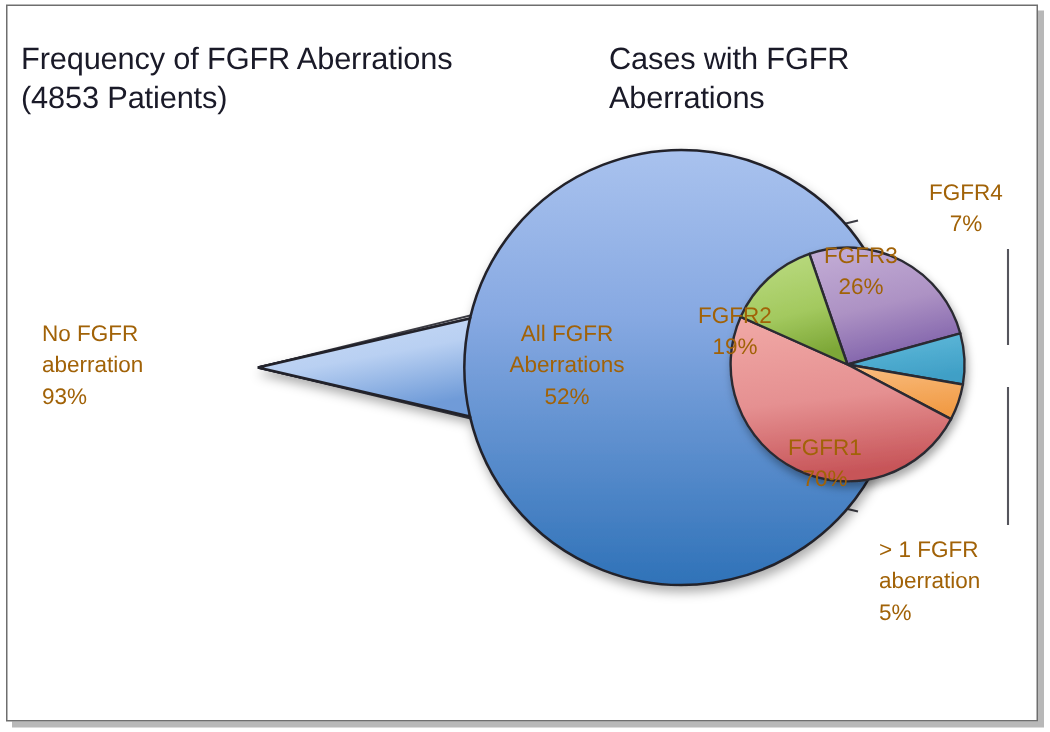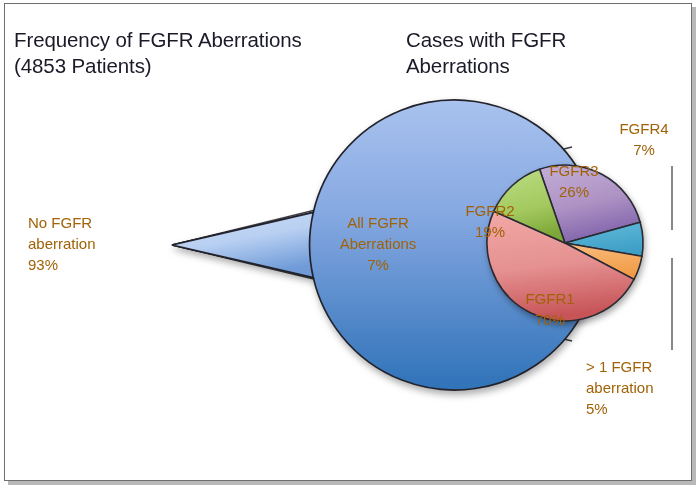--- a/index.html
+++ b/index.html
@@ -172,21 +172,21 @@
 
   <div class="title" id="title-right">Cases with FGFR
 Aberrations</div>
 
   <div class="lbl" id="lbl-no-fgfr">No FGFR
 aberration
 93%</div>
 
   <div class="lbl" id="lbl-all-fgfr">All FGFR
 Aberrations
-7%</div>
+52%</div>
 
   <div class="lbl" id="lbl-fgfr1">FGFR1
 70%</div>
 
   <div class="lbl" id="lbl-fgfr2">FGFR2
 19%</div>
 
   <div class="lbl" id="lbl-fgfr3">FGFR3
 26%</div>
 

